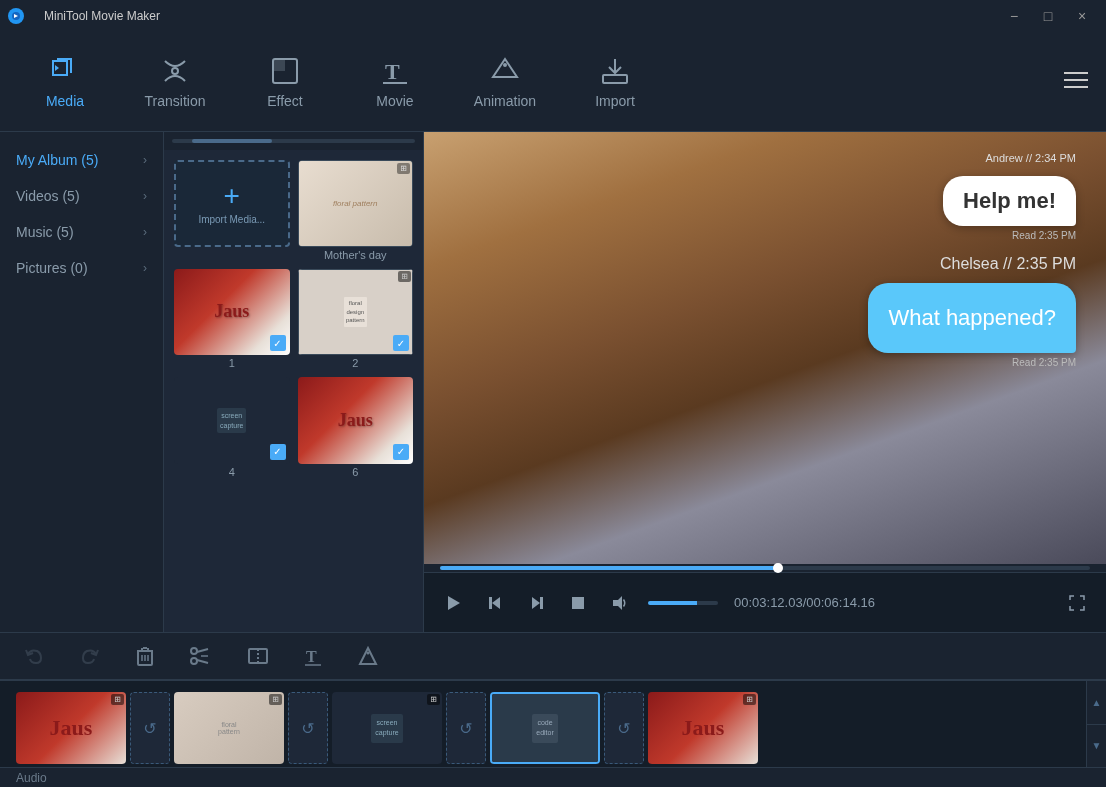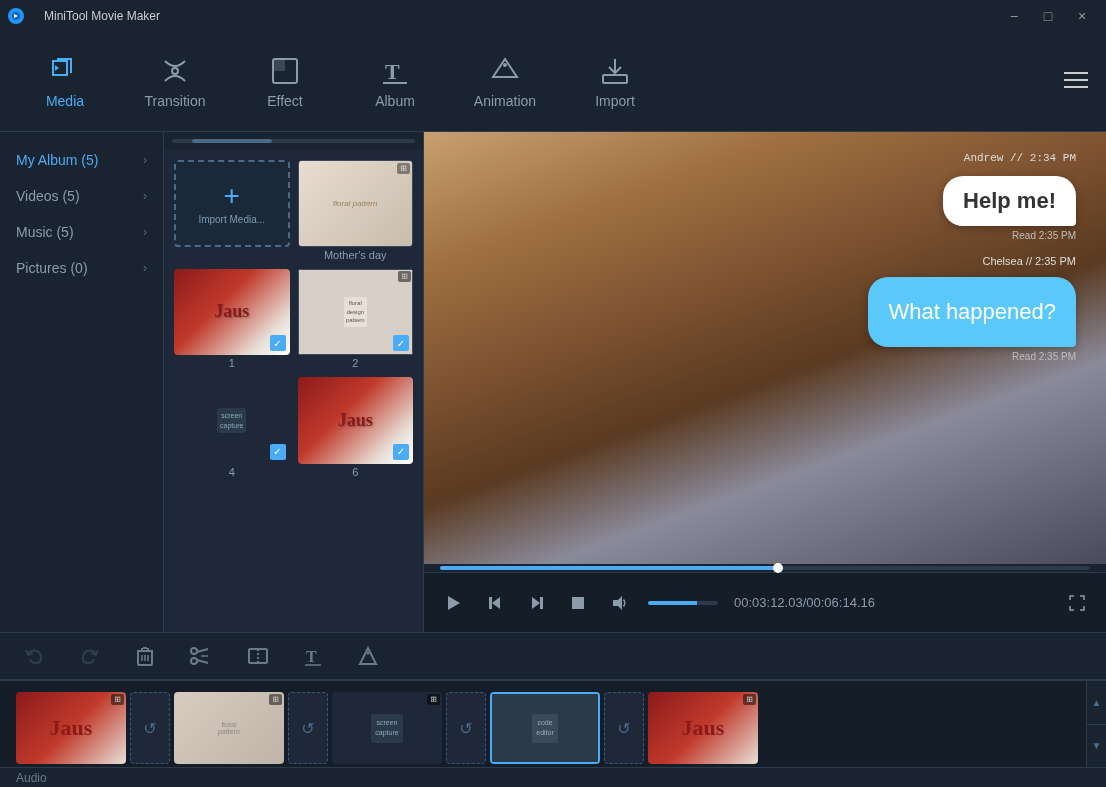--- a/index.html
+++ b/index.html
@@ -126,21 +126,21 @@
         <rect x="4" y="4" width="12" height="12" fill="#8a9baa" opacity="0.3"></rect>
       </svg>
       <span>Effect</span>
     </div>
 
     <div class="toolbar-item">
       <svg viewBox="0 0 32 32" fill="none">
         <text x="6" y="24" font-size="22" fill="#8a9baa" font-family="serif" font-weight="bold">T</text>
         <line x1="4" y1="28" x2="28" y2="28" stroke="#8a9baa" stroke-width="2"></line>
       </svg>
-      <span>Album</span>
+      <span>Movie</span>
     </div>
 
     <div class="toolbar-item">
       <svg viewBox="0 0 32 32" fill="none">
         <path d="M16 4 L28 22 L4 22 Z" stroke="#8a9baa" stroke-width="2" fill="none"></path>
         <circle cx="16" cy="10" r="2" fill="#8a9baa"></circle>
       </svg>
       <span>Animation</span>
     </div>
 
@@ -260,27 +260,27 @@
   </div>
 
   <div id="preview">
     <div id="video-preview">
 
       <div style="width:100%;height:100%;position:relative;overflow:hidden;">
 
         <div style="width:100%;height:100%;background:linear-gradient(160deg, #c8a070 0%, #a07040 20%, #7a5030 40%, #5a3a20 55%, #8a8a9a 70%, #6a6a7a 85%, #4a4a5a 100%);"></div>
 
         <div style="position:absolute;top:20px;right:30px;display:flex;flex-direction:column;gap:10px;max-width:320px;">
-          <div style="text-align:right;font-size:11px;color:#ddd;margin-bottom:2px;font-family:Liberation Mono, monospace;">Andrew // 2:34 PM</div>
+          <div style="text-align:right;font-size:11px;color:#ddd;margin-bottom:2px;">Andrew // 2:34 PM</div>
           <div style="display:flex;justify-content:flex-end;">
             <div style="background:#fff;color:#333;padding:12px 20px;border-radius:20px 20px 4px 20px;font-size:22px;font-weight:600;box-shadow:0 2px 8px rgba(0,0,0,0.3);">Help me!</div>
           </div>
           <div style="text-align:right;font-size:10px;color:#bbb;margin-top:-6px;">Read 2:35 PM</div>
 
-          <div style="text-align:right;font-size:11px;color:#ddd;margin-top:4px;">Chelsea // 2:35 PM</div>
+          <div style="text-align:right;font-size:16px;color:#ddd;margin-top:4px;">Chelsea // 2:35 PM</div>
           <div style="display:flex;justify-content:flex-end;">
             <div style="background:#5ac8fa;color:#fff;padding:22px 20px;border-radius:20px 20px 4px 20px;font-size:22px;font-weight:500;box-shadow:0 2px 8px rgba(0,0,0,0.3);">What happened?</div>
           </div>
           <div style="text-align:right;font-size:10px;color:#bbb;margin-top:-6px;">Read 2:35 PM</div>
         </div>
       </div>
     </div>
 
     <div id="seekbar-container">
       <div id="seekbar">

